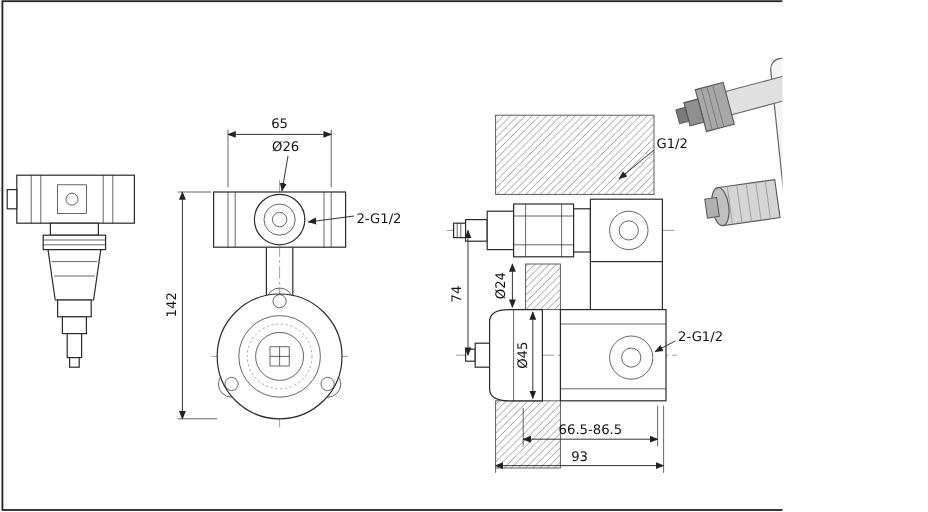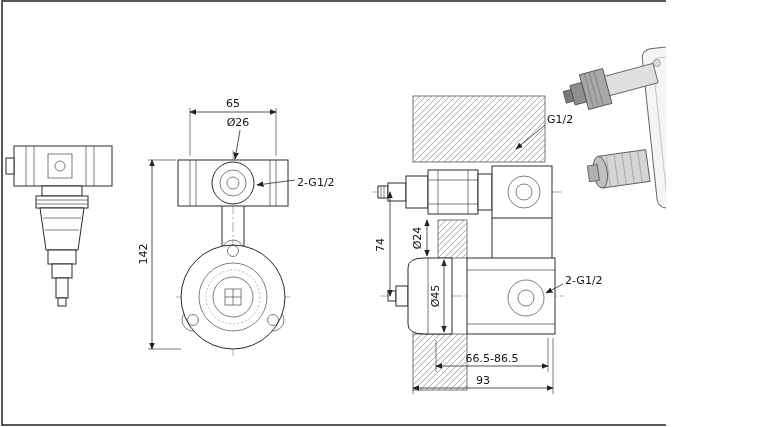--- a/index.html
+++ b/index.html
@@ -1,17 +1,17 @@
 <!DOCTYPE html>
 <html><head>
 <meta charset="utf-8">
 <style>
   html,body{margin:0;padding:0;background:#ffffff;}
   .canvas{position:relative;width:652px;height:427px;background:#fff;overflow:hidden;
-          font-family:"DejaVu Sans",sans-serif;padding-left:14px;}
+          font-family:"DejaVu Sans",sans-serif;}
   svg{position:absolute;left:0;top:0;}
   .ln{fill:none;stroke:#2a2a2a;stroke-width:1;}
   .lnw{fill:#ffffff;stroke:#2a2a2a;stroke-width:1;}
   .thin{fill:none;stroke:#2a2a2a;stroke-width:0.6;}
   .dim{fill:none;stroke:#2a2a2a;stroke-width:0.8;}
   .cl{fill:none;stroke:#777;stroke-width:0.6;stroke-dasharray:10 3 2 3;}
   .hr{fill:url(#hatch);stroke:#555;stroke-width:0.8;}
   .dashring{fill:none;stroke:#999;stroke-width:0.7;stroke-dasharray:2 2;}
   .dim-text{font-size:11px;fill:#111;}
   .frame{fill:none;stroke:#222;stroke-width:1.5;}

